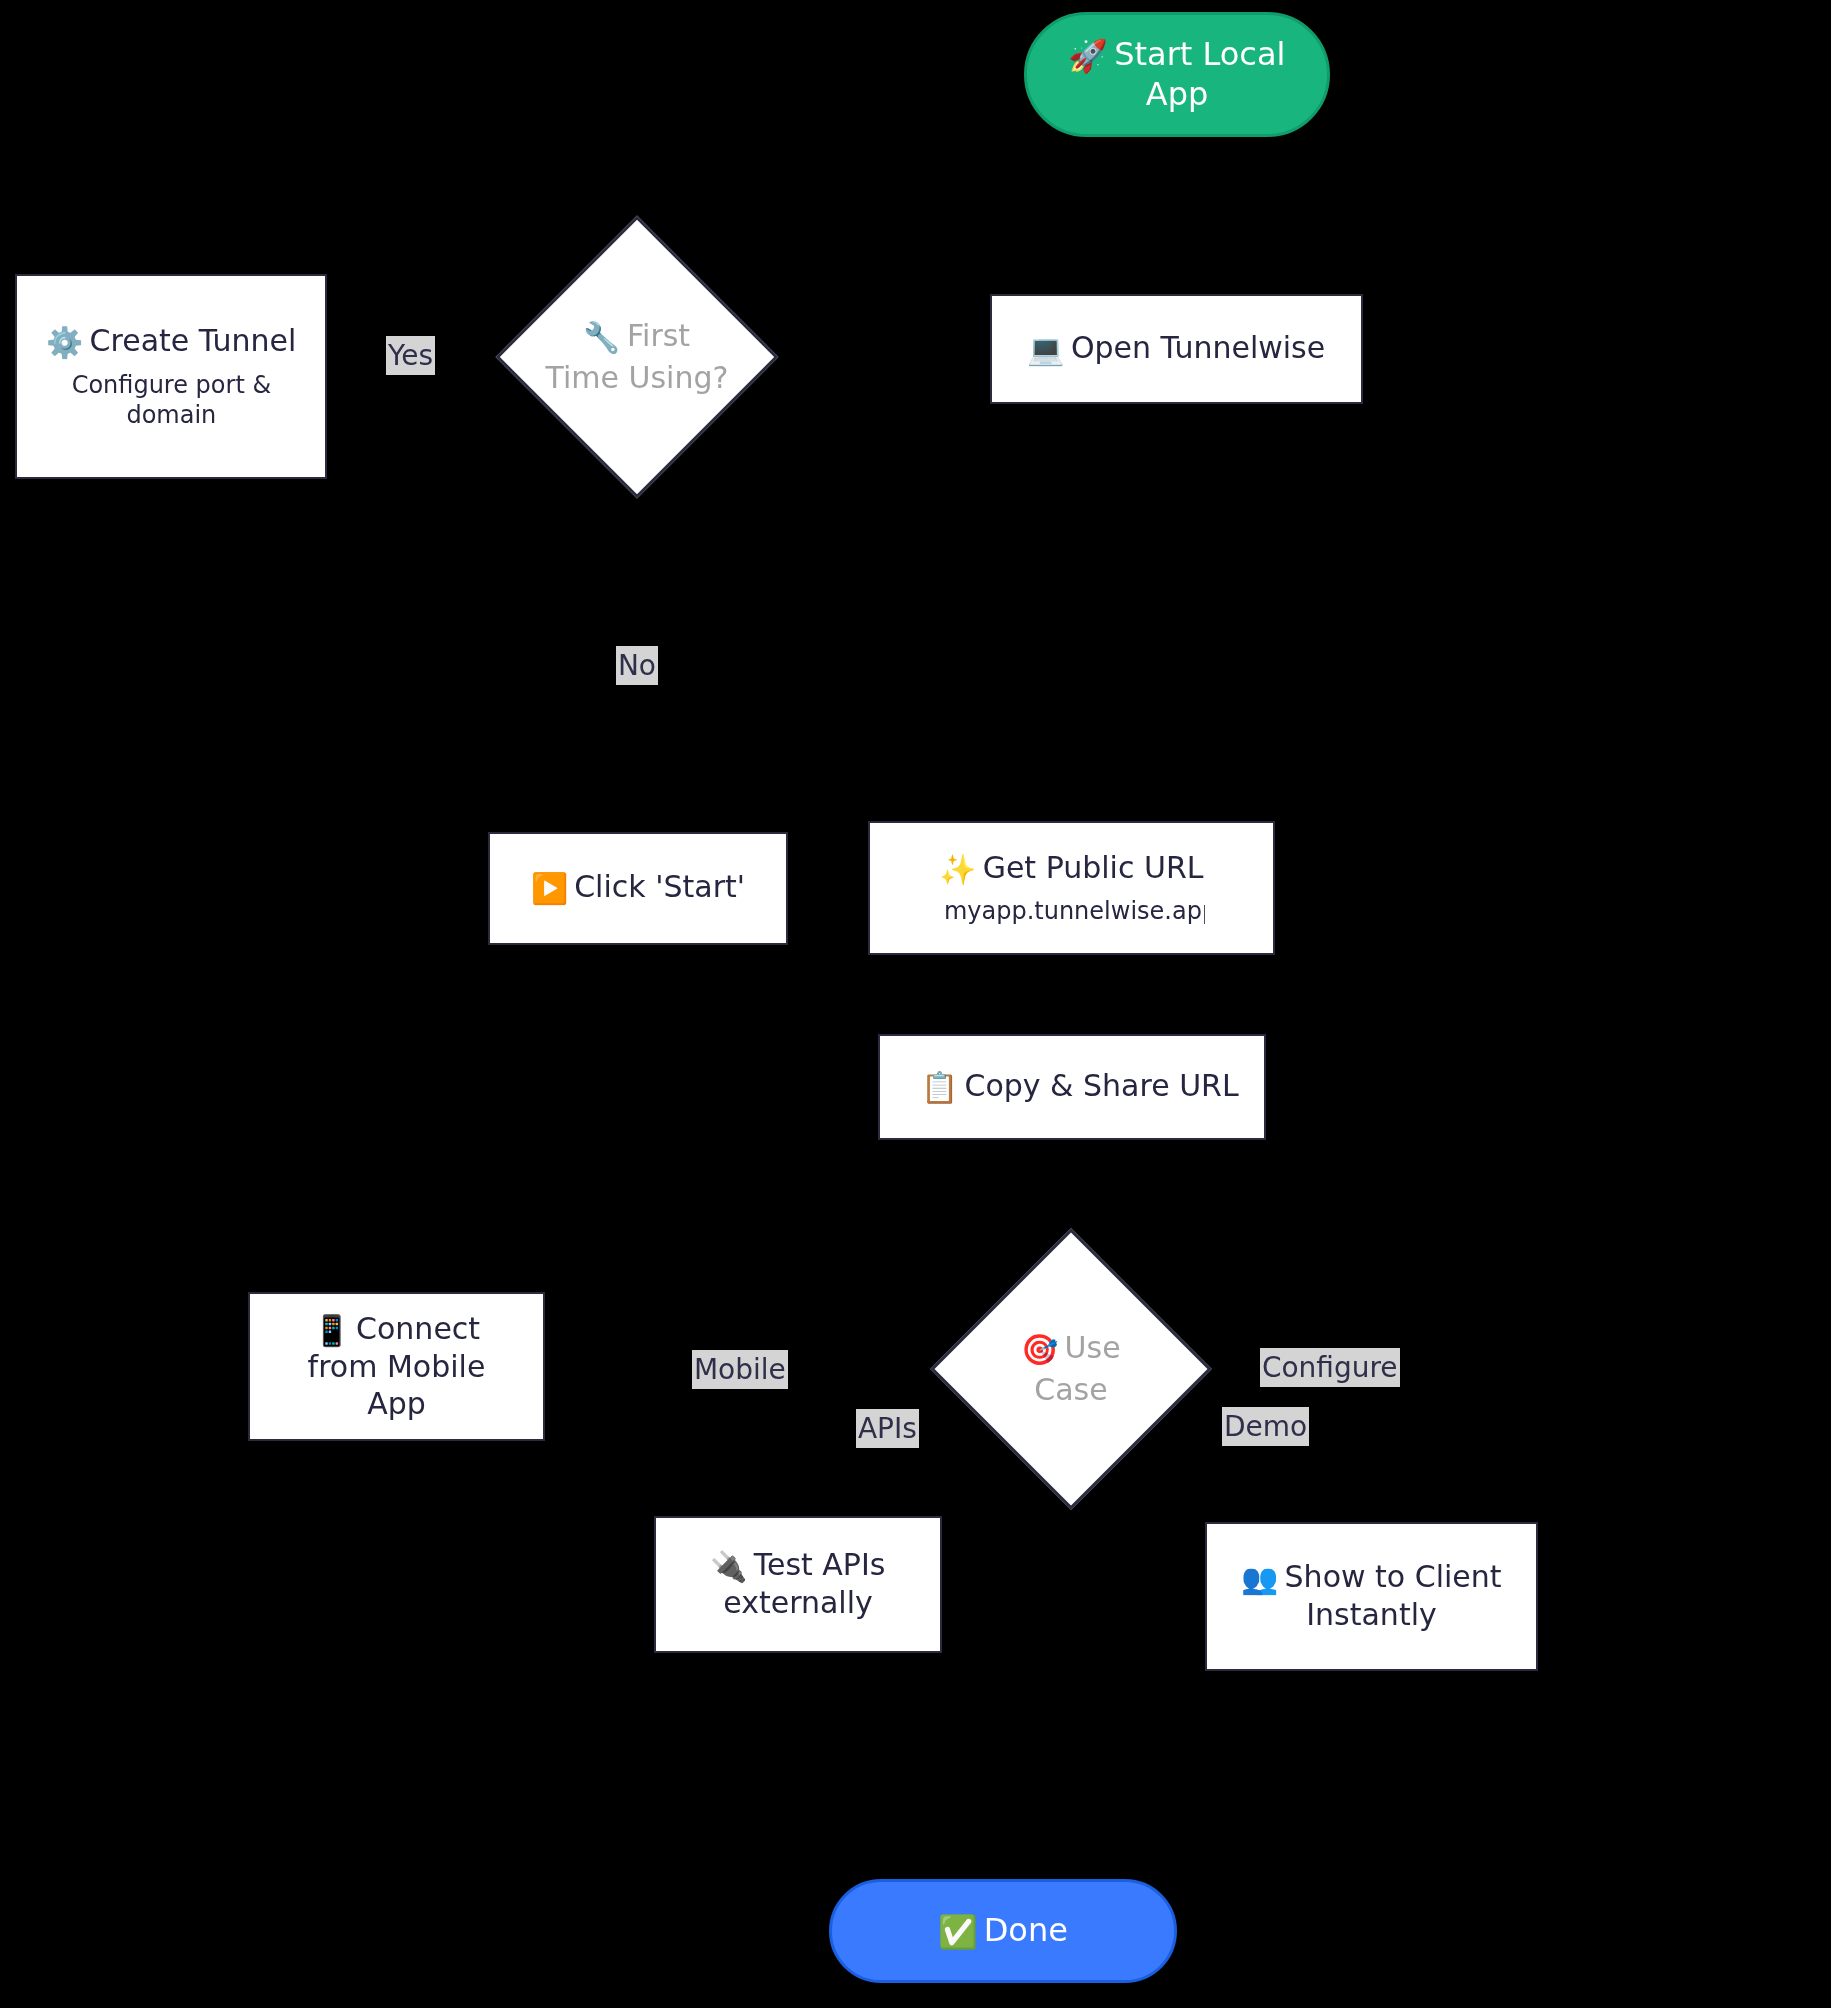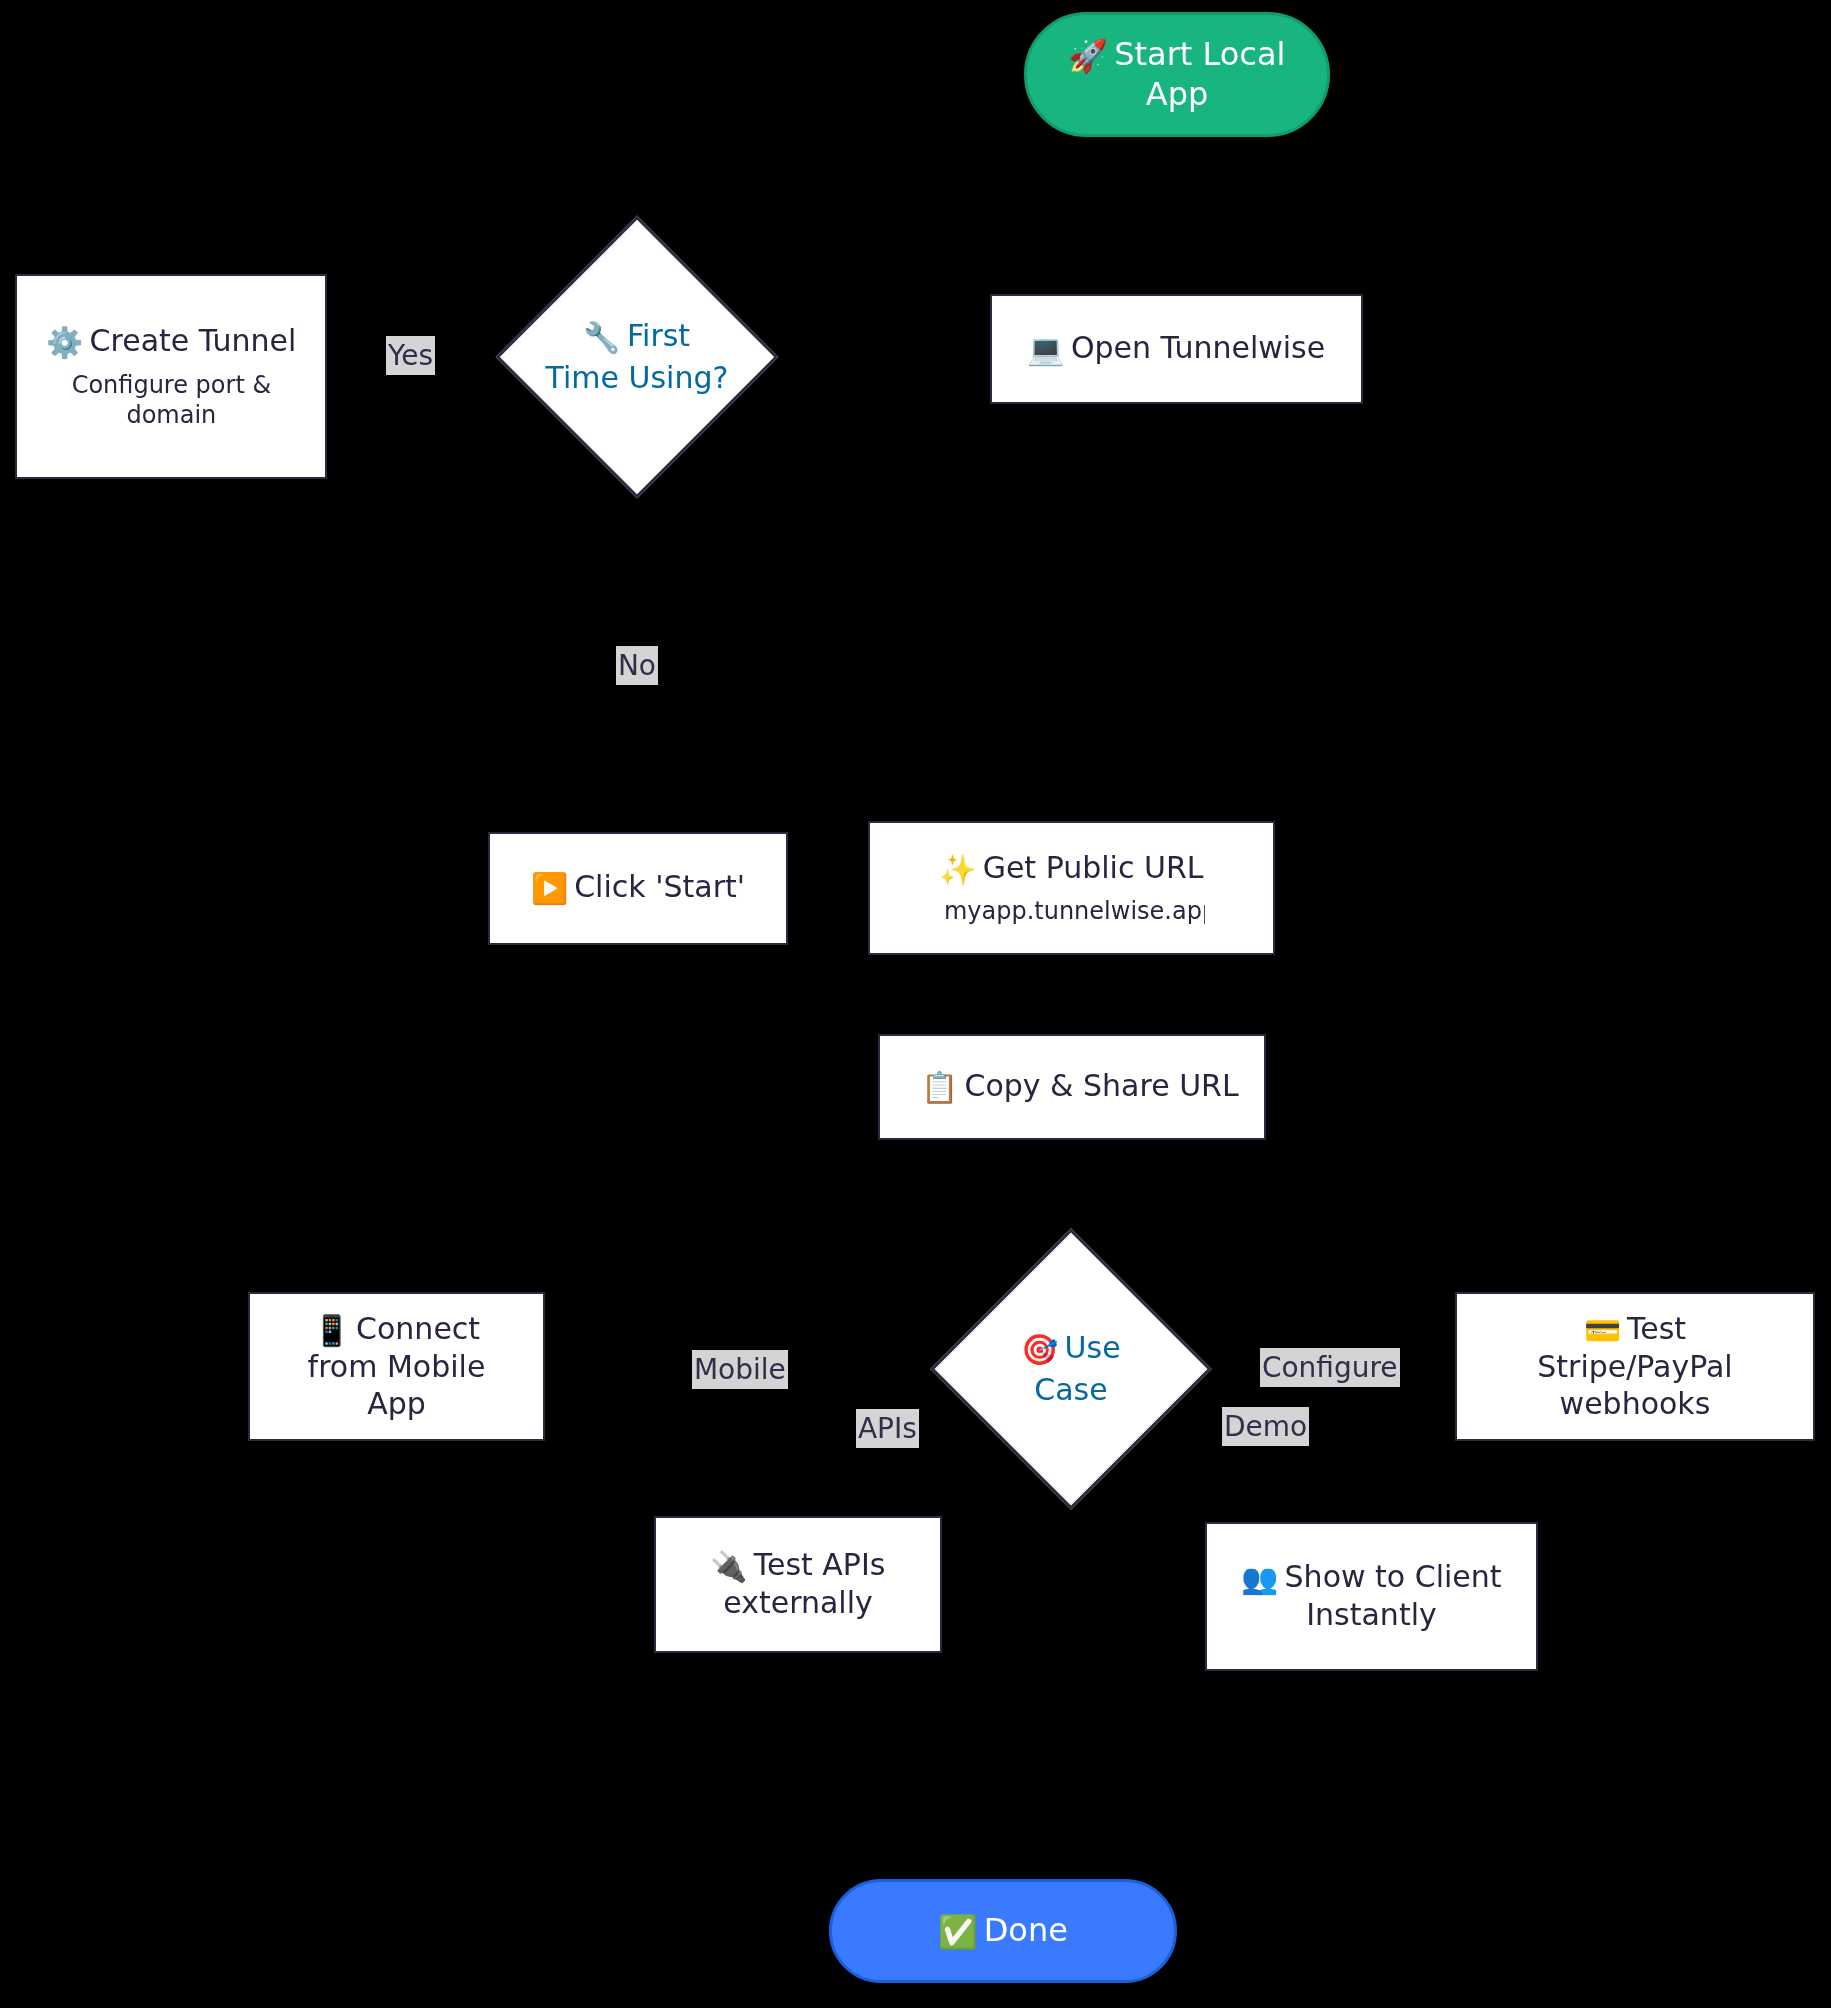--- a/index.html
+++ b/index.html
@@ -101,21 +101,21 @@
   }
   .diamond-label {
     position: absolute;
     left: 50%;
     top: 50%;
     transform: translate(-50%, -50%);
     width: 183px;
     text-align: center;
     font-size: 30px;
     line-height: 1.35;
-    color: #0369a1;
+    color: #a3a3a3;
     z-index: 2;
   }
 
   
   .edge-label {
     position: absolute;
     background: #d4d4d4;
     color: #2f2f4a;
     font-size: 28px;
     line-height: 1.18;
@@ -224,25 +224,20 @@
       <span class="emoji">🔌</span><span>Test APIs externally</span>
     </div>
   </div>
 
   <div class="node rect" style="left:1205px; top:1522px; width:333px; height:149px;">
     <div class="title wrap" style="max-width:269px;">
       <span class="emoji">👥</span><span>Show to Client Instantly</span>
     </div>
   </div>
 
-  <div class="node rect" style="left:1455px; top:1292px; width:360px; height:149px;">
-    <div class="title wrap" style="max-width:298px;">
-      <span class="emoji">💳</span><span>Test Stripe/PayPal webhooks</span>
-    </div>
-  </div>
 
   <div class="node pill done" style="left:829px; top:1879px; width:348px; height:104px;">
     <div>
       <span class="emoji">✅</span><span>Done</span>
     </div>
   </div>
 
   <div class="edge-label" style="left:386px; top:336px;">Yes</div>
 
   <div class="edge-label" style="left:616px; top:646px;">No</div>

